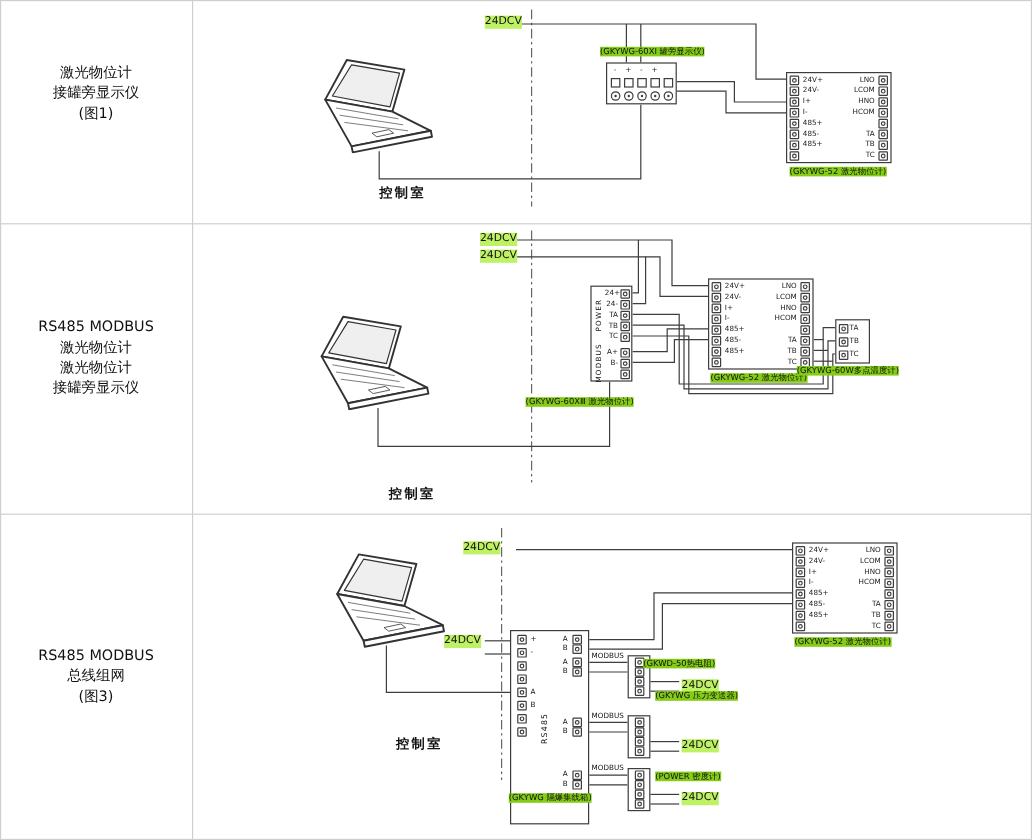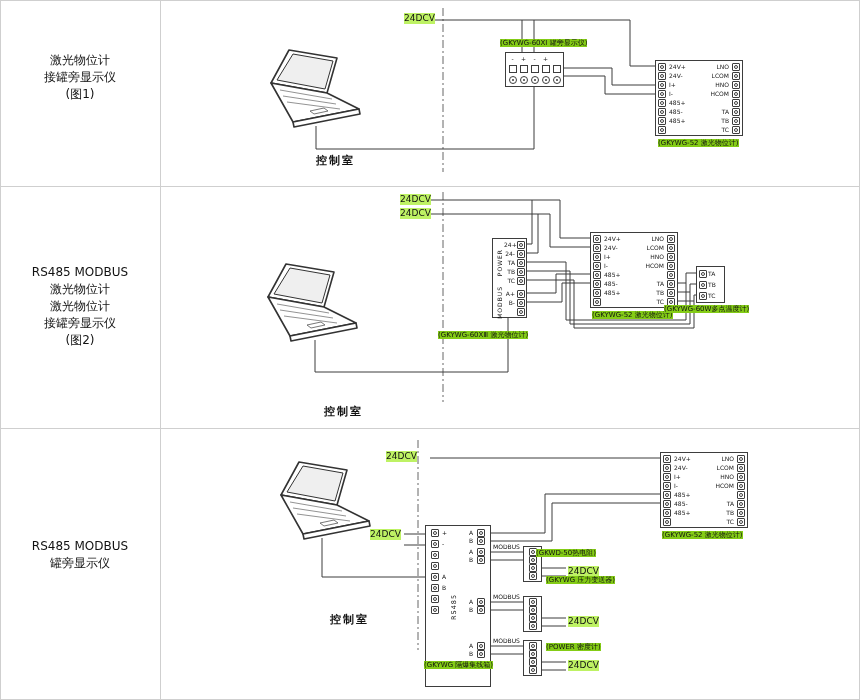--- a/index.html
+++ b/index.html
@@ -109,25 +109,25 @@
   <div class="side-block" style="top:52px">
     <div>激光物位计</div>
     <div>接罐旁显示仪</div>
     <div>(图1)</div>
   </div>
   <div class="side-block" style="top:264px">
     <div>RS485 MODBUS</div>
     <div>激光物位计</div>
     <div>激光物位计</div>
     <div>接罐旁显示仪</div>
-    <div>(图2)</div>
   </div>
   <div class="side-block" style="top:538px">
     <div>RS485 MODBUS</div>
-    <div>罐旁显示仪</div>
+    <div>总线组网</div>
+    <div>(图3)</div>
   </div>
 
   <div class="laptop" style="left:268px;top:48px">
     <svg viewBox="0 0 95 80" width="95" height="80">
       <g fill="#fff" stroke="#333" stroke-width="1.6" stroke-linejoin="round">
         <polygon points="21,2 69,10 59,45 3,35"></polygon>
         <polygon points="25,6 65,13 57,41 9,32" fill="#efefef" stroke-width="1"></polygon>
         <polygon points="3,35 59,45 91,61 25,74"></polygon>
         <polygon points="25,74 91,61 92,66 26,79"></polygon>
       </g>

